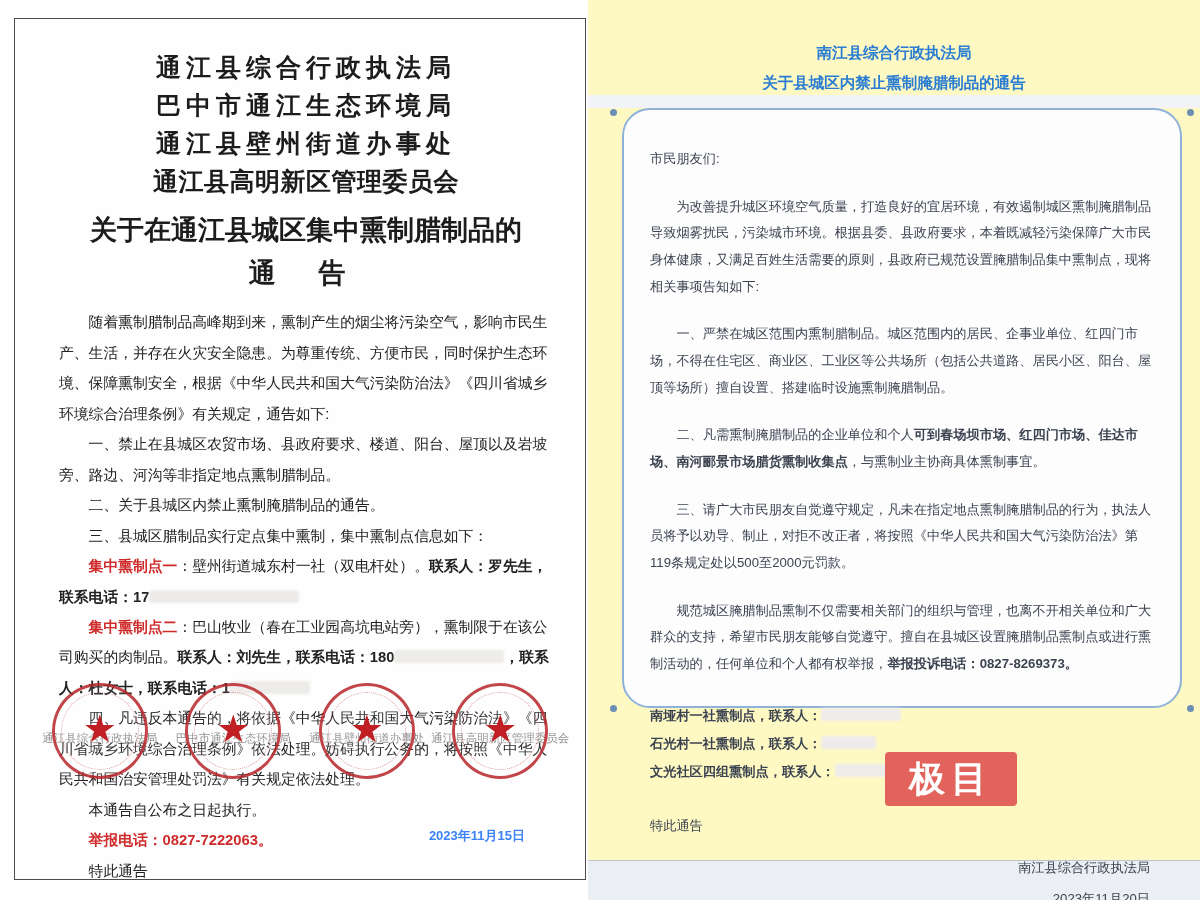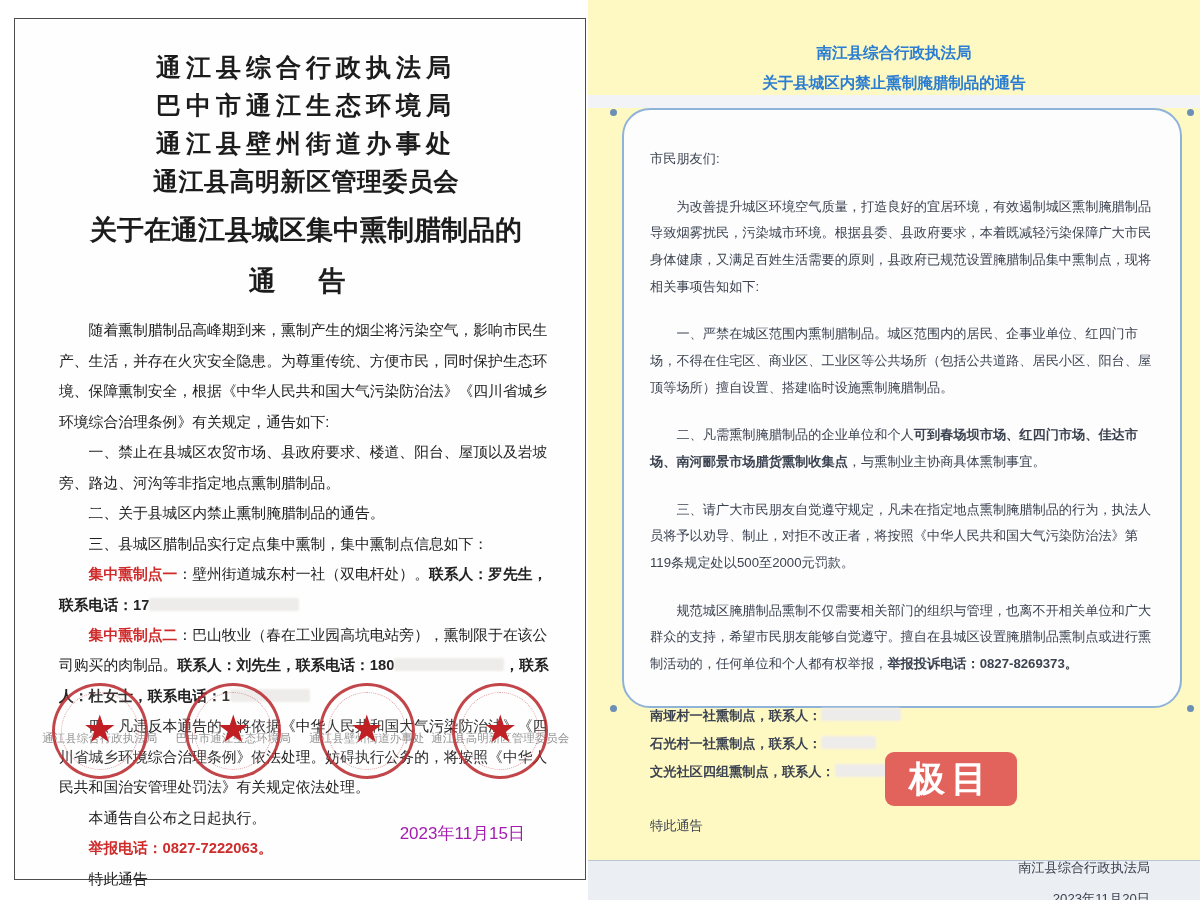--- a/index.html
+++ b/index.html
@@ -9,35 +9,35 @@
   
   .page-left {
     position:absolute; left:14px; top:18px; width:572px; height:862px;
     background:#fefefe; border:1.5px solid #4d4d4d; padding:30px 32px 0 44px;
     color:#1c1c1c;
   }
   .agency-lines { text-align:center; font-family:"Liberation Serif","DejaVu Serif",serif; font-weight:bold; }
   .agency { font-size:25px; letter-spacing:5px; line-height:38px; white-space:nowrap; }
   .agency:nth-child(4) { letter-spacing:0.5px; }
   .l-title { text-align:center; font-family:"Liberation Serif","DejaVu Serif",serif; font-weight:bold; font-size:27px; line-height:1.45; margin-top:10px; letter-spacing:0px; }
-  .l-title .t2 { letter-spacing:18px; display:block; margin-top:12px; }
+  .l-title .t2 { letter-spacing:18px; display:block; margin-top:4px; }
   .l-body { margin-top:14px; font-size:14.8px; line-height:2.06; color:#222; }
   .l-body p { text-indent:2em; }
   .bold { font-weight:bold; }
   .red { color:#cf2b2b; }
   .mask { display:inline-block; height:13px; background:#eeecea; border-radius:2px; filter:blur(1.2px); vertical-align:-1px; }
   .m-xl { width:150px; } .m-lg { width:110px; } .m-md { width:80px; } .m-sm { width:55px; }
 
   .seal-row { position:absolute; left:18px; right:18px; bottom:78px; height:122px; display:flex; }
   .seal-wrap { position:relative; flex:1; height:122px; }
   .seal-label { position:absolute; top:52px; left:50%; transform:translateX(-50%); white-space:nowrap; font-size:11.5px; color:#8f8f8f; z-index:0; }
   .seal { position:relative; width:96px; height:96px; margin:4px auto 0 auto; border:3.5px solid rgba(183,37,42,0.85); border-radius:50%; z-index:1; background:rgba(255,255,255,0.08); }
   .seal .star { position:absolute; left:50%; top:50%; transform:translate(-50%,-54%); font-size:38px; color:#c01f24; line-height:1; }
   .seal::after { content:""; position:absolute; inset:6px; border-radius:50%; border:1px dotted rgba(183,37,42,0.45); }
-  .l-date { position:absolute; right:60px; bottom:34px; font-size:17px; color:#a21caf; }
+  .l-date { position:absolute; right:60px; bottom:34px; font-size:13px; color:#3b82f6;font-weight:bold; }
 
   
   .panel-right { position:absolute; left:588px; top:0; width:612px; height:900px; background:#fef9c3; }
   .r-band { position:absolute; left:0; top:95px; width:612px; height:13px; background:#f1f3f6; }
   .r-strip { position:absolute; left:0; top:860px; width:612px; height:40px; background:#ebeef2; border-top:1px solid #b9c6d6; }
   .r-header { position:absolute; left:0; top:38px; width:612px; text-align:center; color:#2a7dd2; font-weight:bold; font-size:15.5px; line-height:1.95; }
   .notice-box {
     position:absolute; left:34px; top:108px; width:560px; height:600px;
     border:2px solid #8fb2d9; border-radius:28px; background:#fdfdfe;
     padding:36px 26px 0 26px; color:#3c4350; font-size:13.2px; line-height:2.02;
@@ -46,21 +46,21 @@
   .dot.tl { left:-14px; top:-1px; } .dot.tr { right:-14px; top:-1px; }
   .dot.bl { left:-14px; bottom:-6px; } .dot.br { right:-14px; bottom:-6px; }
   .r-par { text-indent:2em; margin-top:21px; }
   .r-salutation { text-indent:0; margin-top:0; }
   .r-points { margin-top:24px; font-weight:bold; line-height:2.15; }
   .r-points .pt { white-space:nowrap; }
   .r-closing { margin-top:26px; }
   .r-sign { text-align:right; margin-top:14px; line-height:2.3; padding-right:4px; }
   .r-watermark {
     position:absolute; left:297px; top:752px; width:132px; height:54px; z-index:3;
-    background:#e2635c; border-radius:9px; color:#ffffff; font-weight:bold;
+    background:#e2635c; border-radius:4px; color:#ffffff; font-weight:bold;
     font-size:36px; letter-spacing:6px; display:flex; align-items:center; justify-content:center;
     font-family:"Liberation Serif","DejaVu Serif",serif;
   }
 </style>
 </head>
 <body>
 
 <div class="canvas">
 
   <div class="page-left">

